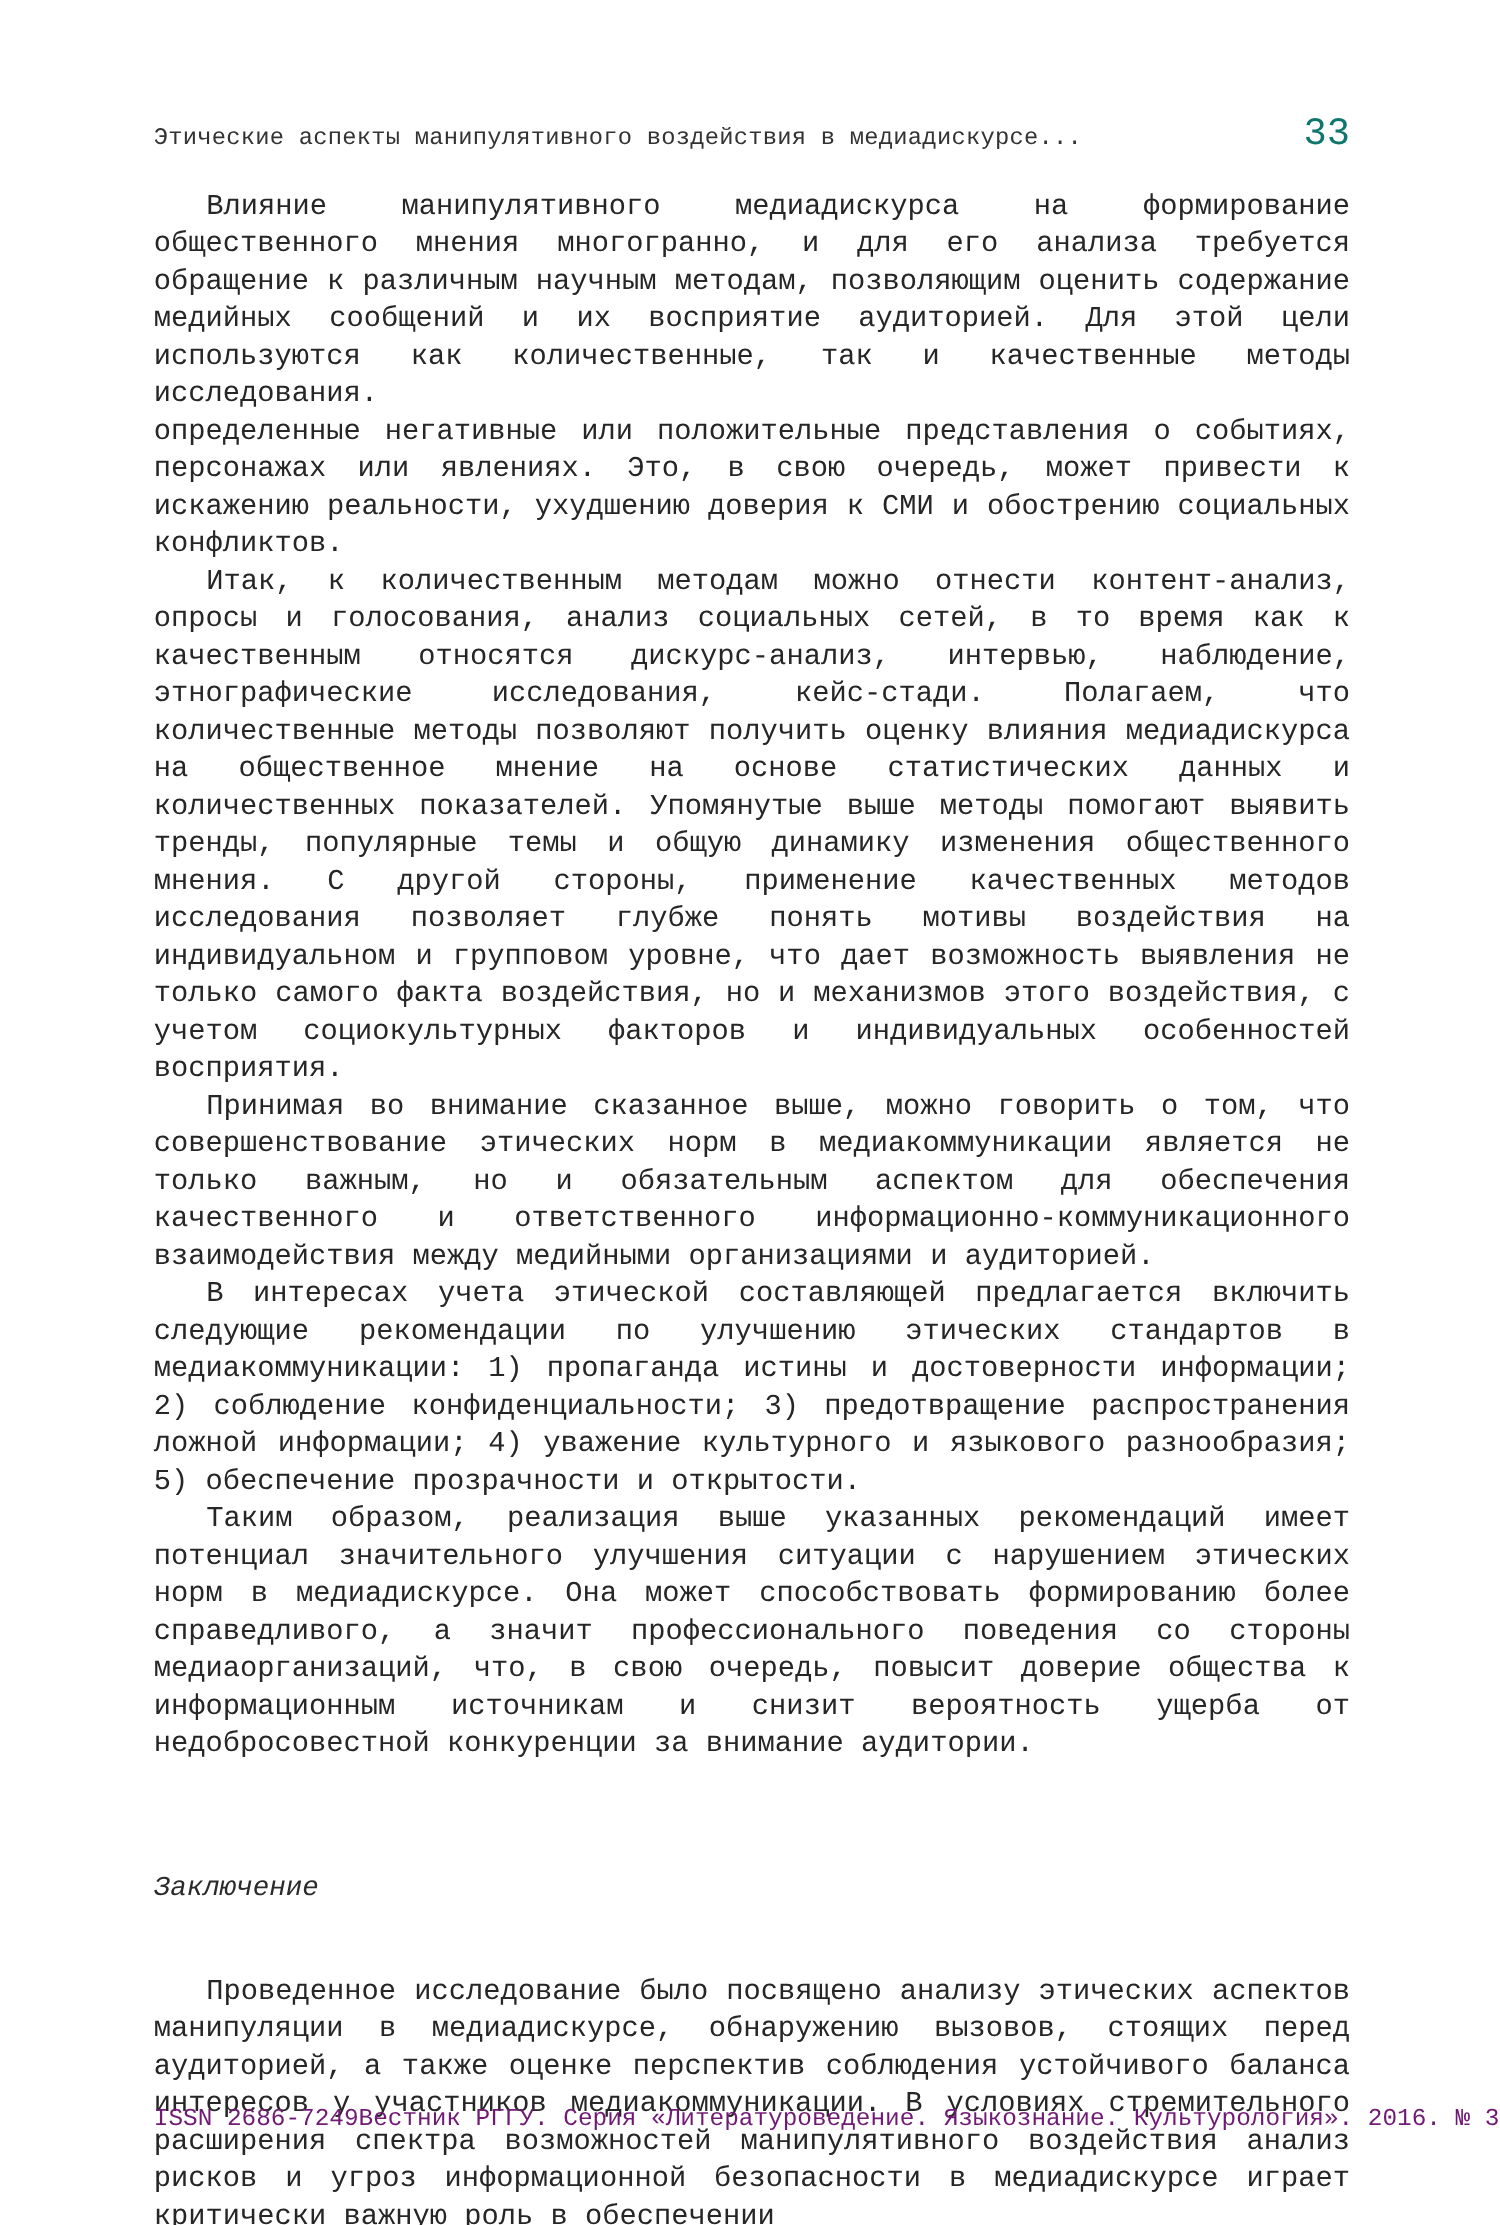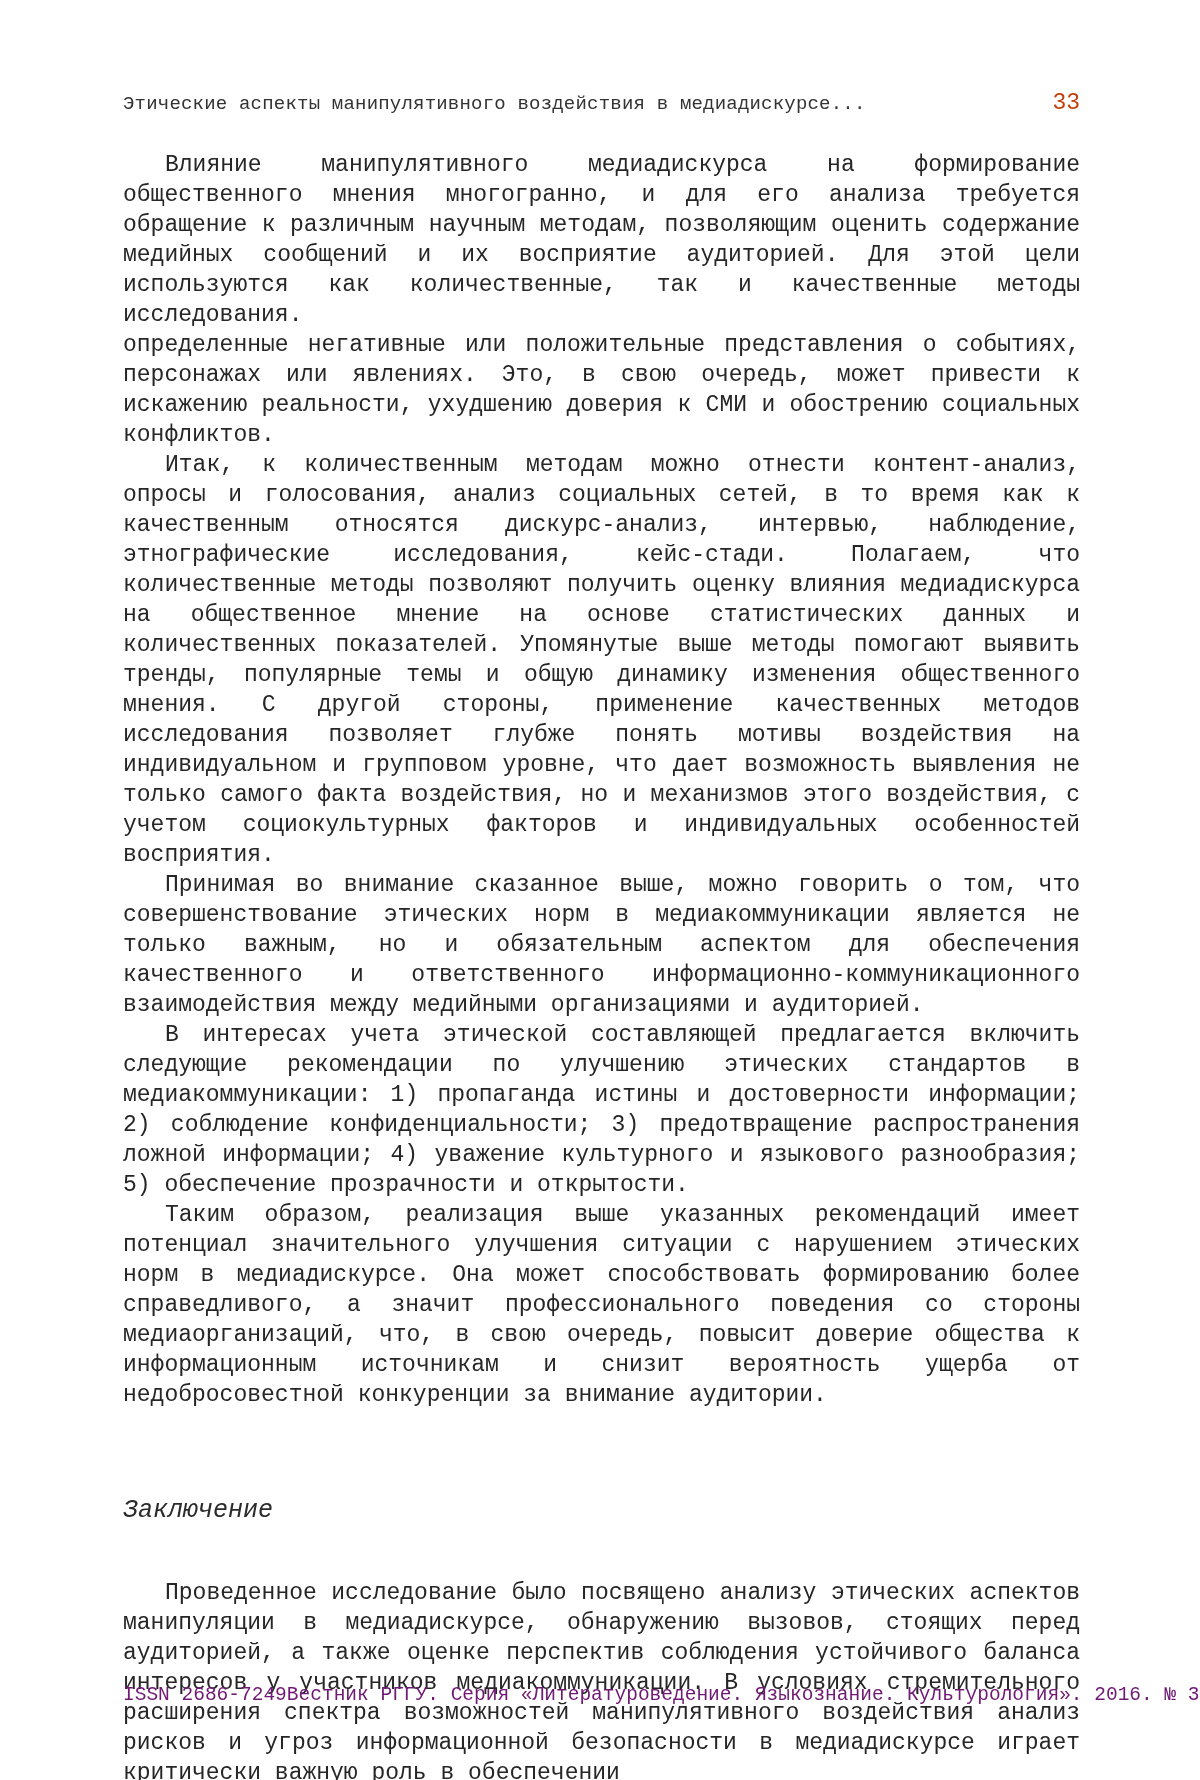--- a/index.html
+++ b/index.html
@@ -25,22 +25,22 @@
     display: flex;
     justify-content: space-between;
     align-items: baseline;
   }
   .running-title {
     font-size: 19px;
     letter-spacing: 0.2px;
     color: #333333;
   }
   .page-number {
-    font-size: 23px;
-    color: #c2410c;
+    font-size: 31px;
+    color: #0f766e;
   }
   .article-body {
     position: absolute;
     left: 123px;
     width: 957px;
     top: 138px;
     text-align: justify;
     font-size: 23px;
     line-height: 30px;
     color: #262626;
@@ -49,21 +49,21 @@
     margin: 0;
     text-indent: 42px;
     text-align: justify;
   }
   .para.no-indent {
     text-indent: 0;
   }
   .section-heading {
     font-style: italic;
     font-weight: normal;
-    font-size: 25px;
+    font-size: 22px;
     line-height: 30px;
     margin: 86px 0 52px 0;
     text-align: left;
     text-indent: 0;
     color: #2b2b2b;
   }
   .page-footer {
     position: absolute;
     left: 123px;
     width: 957px;

